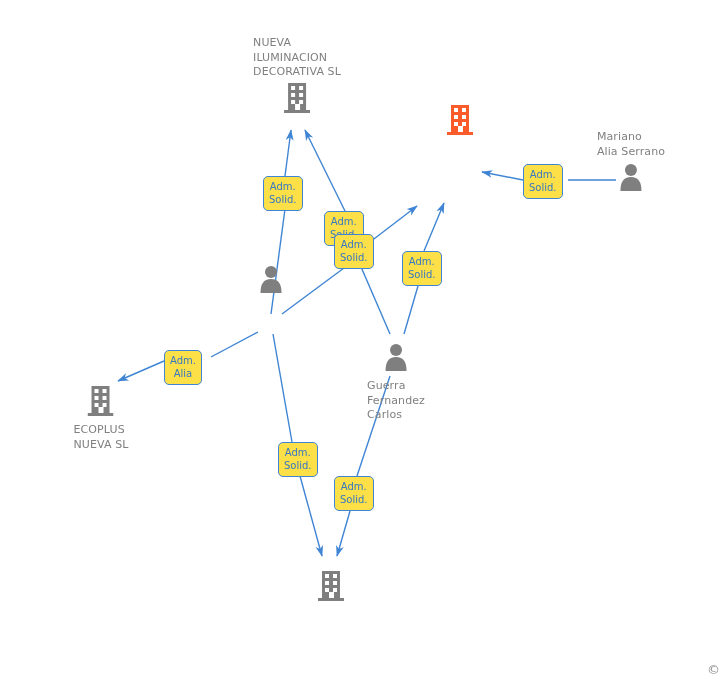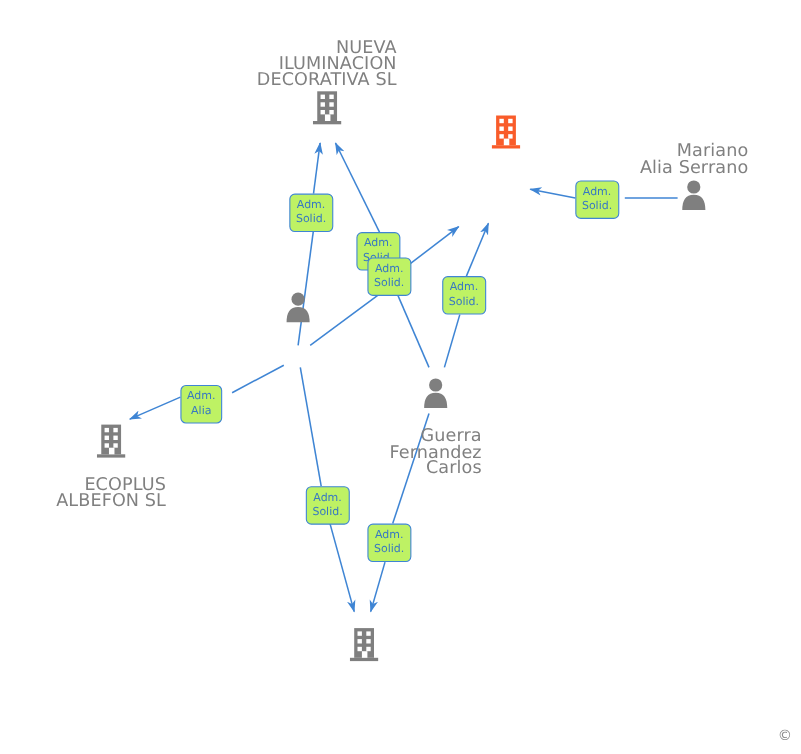--- a/index.html
+++ b/index.html
@@ -35,46 +35,46 @@
     position: absolute;
     left: 50%;
     top: 0;
     transform: translateX(-50%);
     display: flex;
     flex-direction: column;
     align-items: center;
     white-space: nowrap;
   }
   .node-label {
-    font-size: 16px;
+    font-size: 11px;
     line-height: 14.6px;
     color: #808080;
-    text-align: right;
+    text-align: left;
     letter-spacing: 0.1px;
   }
   .node-label.above { margin-bottom: 2px; }
-  .node-label.below { margin-top: 16px; }
+  .node-label.below { margin-top: 6px; }
   .node-label.highlight {
     color: #8a8a8a;
     font-weight: bold;
   }
   .icon-wrap {
     width: 26px;
     height: 32px;
     display: block;
   }
   .icon-wrap svg { display: block; }
 
   
   .chip {
     position: absolute;
     box-sizing: border-box;
     border: 1px solid #3f85d4;
     border-radius: 5px;
-    background: #bef264;
+    background: #fde047;
     color: #3778c2;
     font-size: 10px;
     line-height: 12.5px;
     text-align: center;
     padding: 4px 5px 4px 5px;
     white-space: nowrap;
   }
   .chip span { display: block; }
 
   
@@ -276,21 +276,21 @@
           <rect x="15" y="4" width="4" height="4" fill="#ffffff"></rect>
           <rect x="7" y="11" width="4" height="4" fill="#ffffff"></rect>
           <rect x="15" y="11" width="4" height="4" fill="#ffffff"></rect>
           <rect x="7" y="18" width="4" height="4" fill="#ffffff"></rect>
           <rect x="15" y="18" width="4" height="4" fill="#ffffff"></rect>
           <rect x="11" y="22" width="5" height="6" fill="#ffffff"></rect>
         </svg>
       </div>
       <div class="node-label below">
         <div>ECOPLUS</div>
-        <div>ALBEFON SL</div>
+        <div>NUEVA SL</div>
       </div>
     </div>
   </div>
 
   <div class="node" style="left:331px; top:570px;">
     <div class="node-inner">
       <div class="icon-wrap">
         <svg width="26" height="32" viewBox="0 0 26 32" xmlns="http://www.w3.org/2000/svg">
           <rect x="4" y="1" width="18" height="27" fill="#7f7f7f"></rect>
           <rect x="0" y="28" width="26" height="3" fill="#7f7f7f"></rect>

